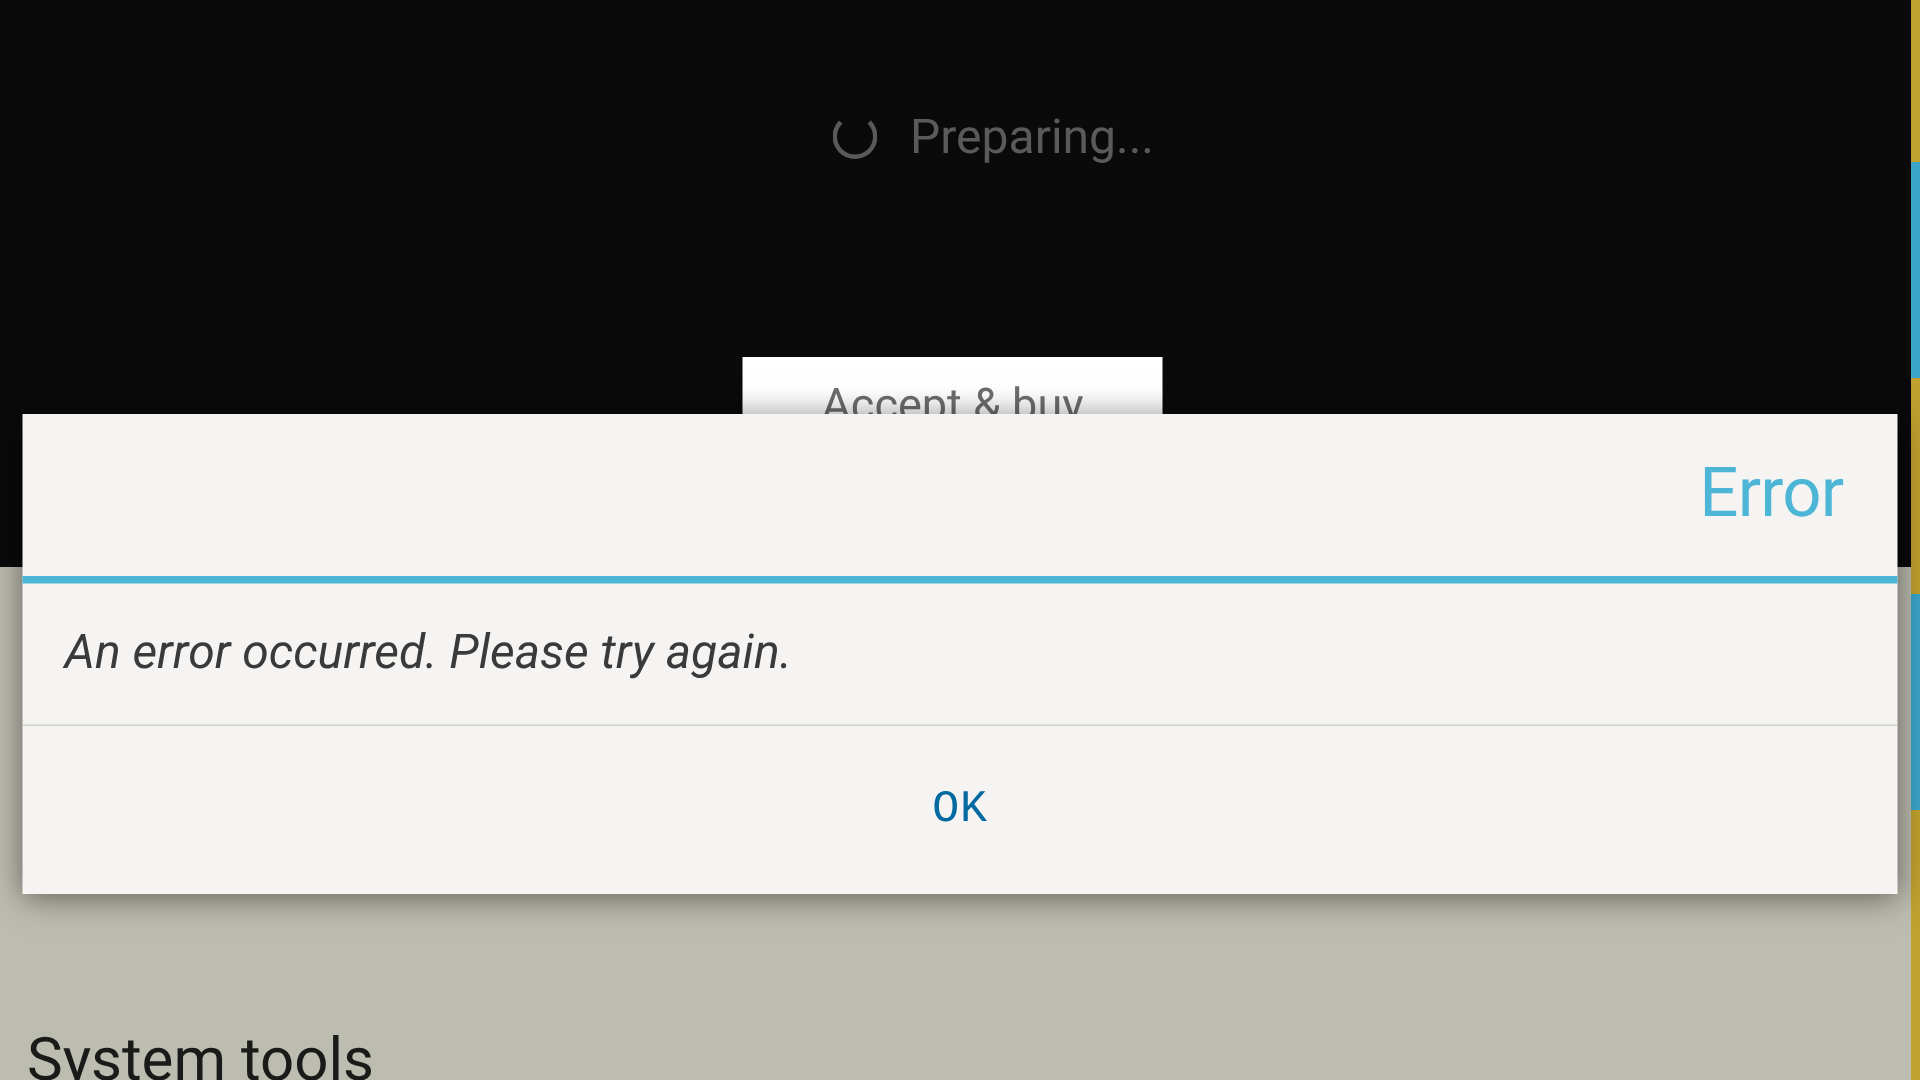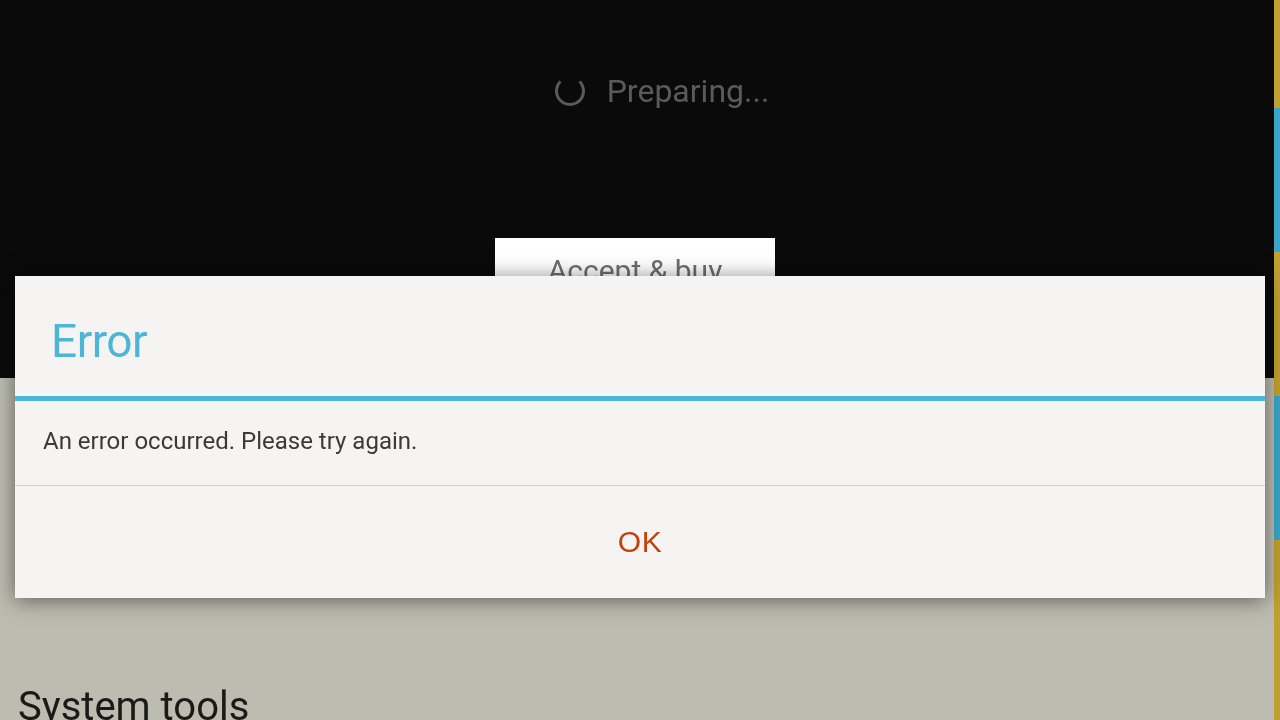--- a/index.html
+++ b/index.html
@@ -82,55 +82,58 @@
     }
     .dialog {
       position: absolute;
       top: 276px;
       left: 15px;
       right: 15px;
       background: #f5f4f2;
       box-shadow: 0 2px 20px rgba(0,0,0,0.5);
     }
     .dialog-header {
-      padding: 38px 36px 28px;
+      padding: 26px 36px 28px;
       border-bottom: 5px solid #4db6d6;
+      text-align: right;
     }
     .dialog-title {
       color: #4db6d6;
       font-size: 46px;
       font-weight: 400;
       letter-spacing: -0.5px;
     }
     .dialog-body {
       padding: 26px 28px 30px;
     }
     .dialog-message {
       color: #3a3a3a;
-      font-size: 24px;
+      font-size: 32px;
       font-weight: 400;
+      font-style: italic;
     }
     .dialog-divider {
       height: 1px;
       background: #d0cfcc;
     }
     .dialog-footer {
       height: 112px;
       display: flex;
       align-items: center;
       justify-content: center;
     }
     .ok-button {
       font-size: 30px;
-      color: #c2410c;
+      color: #0369a1;
       background: none;
       border: none;
       cursor: pointer;
       padding: 20px 60px;
       letter-spacing: 0.5px;
+      font-family: Liberation Mono, monospace;
     }
     .bottom-label {
       position: absolute;
       bottom: -10px;
       left: 18px;
       color: #1a1a18;
       font-size: 40px;
       font-weight: 400;
     }
   </style>

